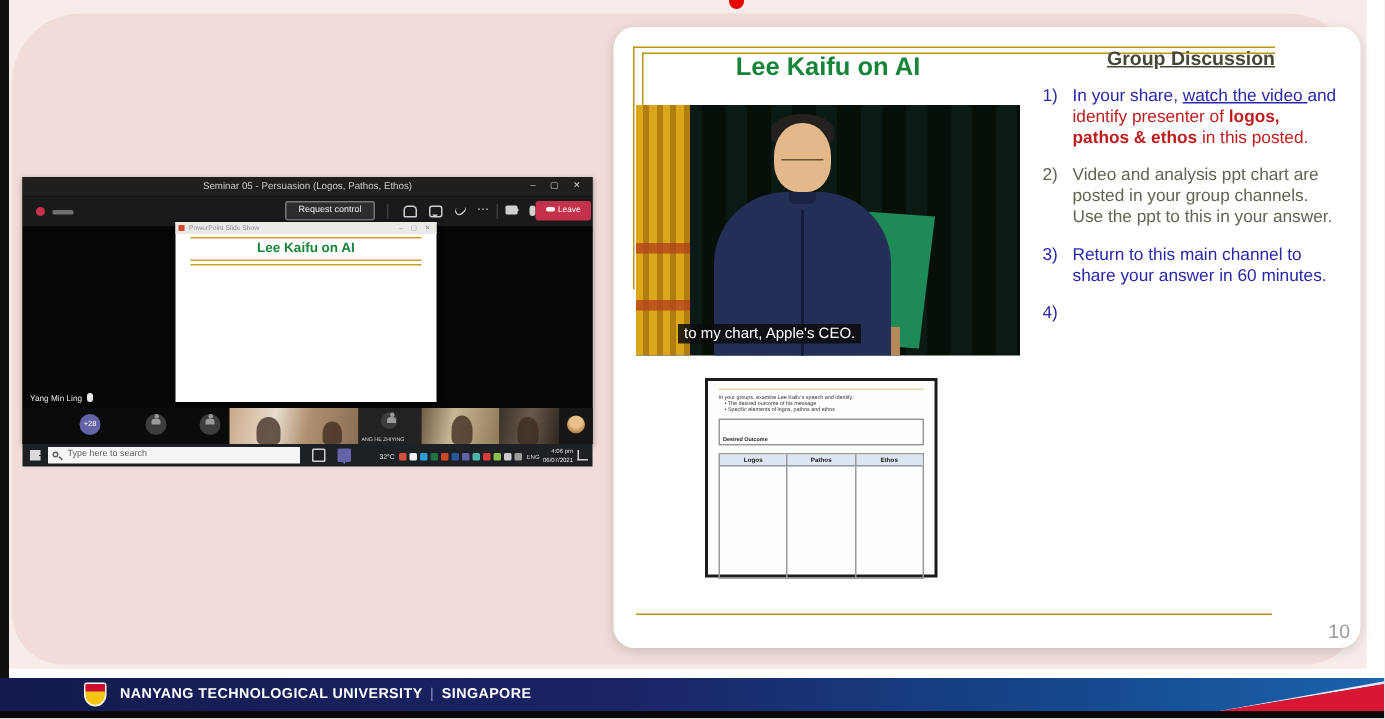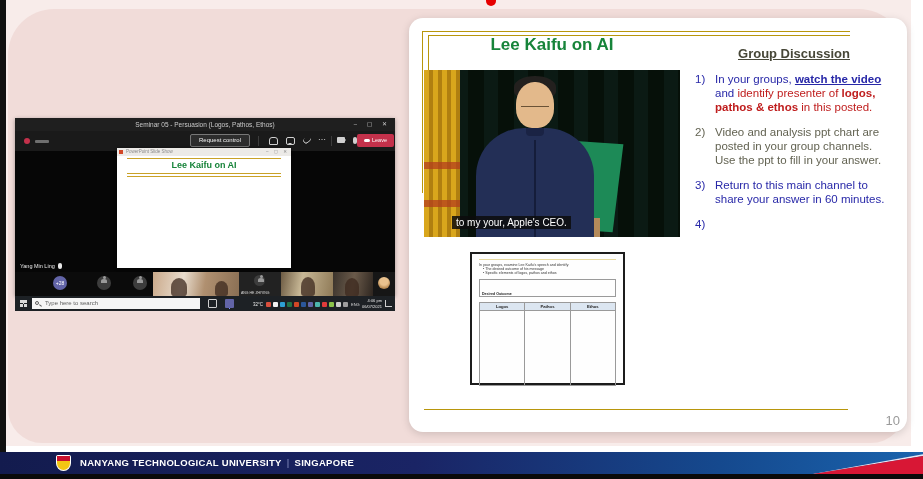--- a/index.html
+++ b/index.html
@@ -142,29 +142,29 @@
   .ws-outcome-label { font-size:3.6px; font-weight:bold; color:#222; }
   .ws-table { margin-top:5px; border:0.5px solid #9a9a9a; height:84px; display:flex; flex-direction:column; }
   .ws-thead { display:flex; background:#dce6f1; border-bottom:0.5px solid #9a9a9a; height:8px; }
   .ws-th { flex:1; font-size:4.2px; font-weight:bold; text-align:center; line-height:8px; color:#222;
            border-right:0.5px solid #9a9a9a; }
   .ws-th:last-child { border-right:none; }
   .ws-tbody { flex:1; display:flex; }
   .ws-td { flex:1; border-right:0.5px solid #9a9a9a; }
   .ws-td:last-child { border-right:none; }
 
-  .disc { position:absolute; left:286px; top:28px; width:198px; }
+  .disc { position:absolute; left:286px; top:13px; width:198px; }
   .disc-head { text-align:center; font-size:13px; font-weight:bold; text-decoration:underline; color:#474738; }
   .disc-item { display:flex; margin-top:11px; font-size:11.5px; line-height:1.22; }
   .disc-num { width:20px; flex:none; }
   .blue { color:#2828a8; }
   .gray { color:#636352; }
   .red { color:#bf1d1d; }
   .red-b { color:#bf1d1d; font-weight:bold; }
-  .ul { text-decoration:underline;font-weight:bold; }
+  .ul { text-decoration:underline; }
 
   .slide-goldbottom { position:absolute; left:15px; top:391px; width:424px; height:1px; background:#b8960c; }
   .pagenum { position:absolute; right:7px; bottom:4px; font-size:13px; color:#9a9a9a; }
 
   
   .footer { position:absolute; left:0; top:452px; width:923px; height:22px; overflow:hidden;
             background:linear-gradient(90deg,#131b4e 0%,#1a2465 45%,#15498e 78%,#1a63ad 100%);text-align:right; }
   .swoosh { position:absolute; right:0; bottom:0; width:110px; height:22px; background:#d81735;
             clip-path:polygon(0 100%, 100% 18%, 100% 100%); }
   .swoosh-edge { position:absolute; right:0; bottom:0; width:110px; height:22px; background:#e9e9f2;
@@ -297,21 +297,21 @@
       <div class="ycol"></div>
       <div class="gpanel"></div>
       <div class="tanblock"></div>
       <div class="spk-body">
         <span class="spk-btn"></span>
         <span class="spk-collar"></span>
       </div>
       <div class="spk-hair"></div>
       <div class="spk-head"></div>
       <div class="spk-glass"></div>
-      <div class="vid-cap">to my your, Apple's CEO.</div>
+      <div class="vid-cap">to my chart, Apple's CEO.</div>
     </div>
 
     <div class="worksheet">
       <div class="ws-gold"></div>
       <div class="ws-intro">In your groups, examine Lee Kaifu's speech and identify:</div>
       <div class="ws-bullet">• The desired outcome of his message</div>
       <div class="ws-bullet">• Specific elements of logos, pathos and ethos</div>
       <div class="ws-outcome">
         <span class="ws-outcome-label">Desired Outcome</span>
       </div>
@@ -328,27 +328,27 @@
         </div>
       </div>
     </div>
 
     <div class="disc">
       <div class="disc-head">Group Discussion</div>
 
       <div class="disc-item">
         <span class="disc-num blue">1)</span>
         <span>
-          <span class="blue">In your groups, </span><span class="blue ul">watch the video </span><span class="blue">and </span><span class="red">identify presenter of </span><span class="red-b">logos, pathos &amp; ethos</span><span class="red"> in this posted.</span>
+          <span class="blue">In your share, </span><span class="blue ul">watch the video </span><span class="blue">and </span><span class="red">identify presenter of </span><span class="red-b">logos, pathos &amp; ethos</span><span class="red"> in this posted.</span>
         </span>
       </div>
 
       <div class="disc-item">
         <span class="disc-num gray">2)</span>
-        <span class="gray">Video and analysis ppt chart are posted in your group channels. Use the ppt to fill in your answer.</span>
+        <span class="gray">Video and analysis ppt chart are posted in your group channels. Use the ppt to this in your answer.</span>
       </div>
 
       <div class="disc-item">
         <span class="disc-num blue">3)</span>
         <span class="blue">Return to this main channel to share your answer in 60 minutes.</span>
       </div>
 
       <div class="disc-item">
         <span class="disc-num blue">4)</span>
       </div>

